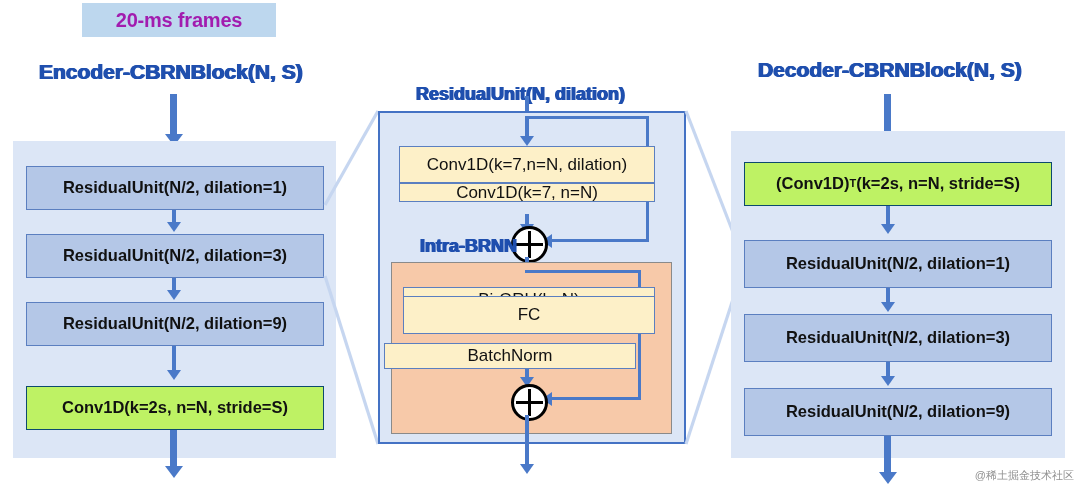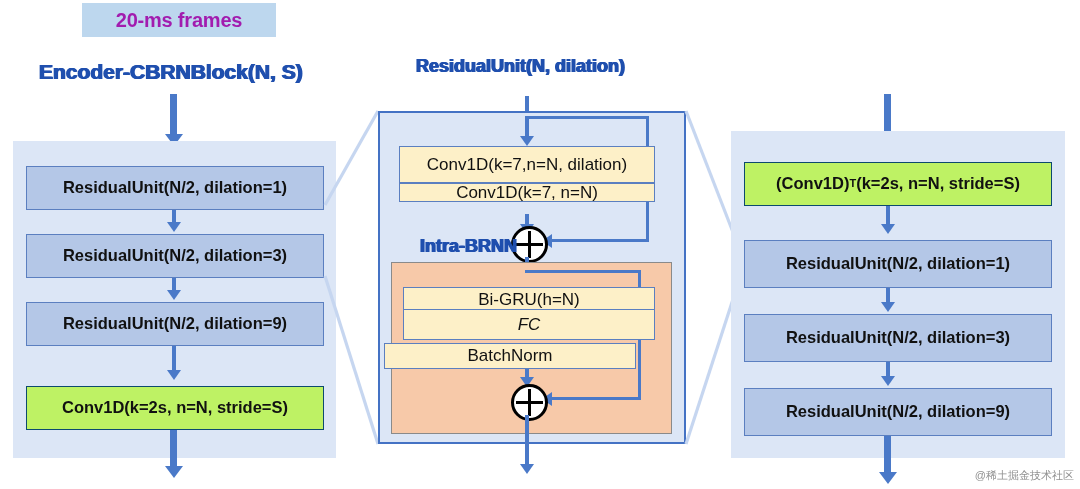--- a/index.html
+++ b/index.html
@@ -166,21 +166,21 @@
   <div class="abs box box-gray" style="left:26px; top:386px; width:298px; height:44px;">Conv1D(k=2s, n=N, stride=S)</div>
 
   <div class="abs vline-thick" style="left:170px; top:430px; height:38px;"></div>
   <div class="abs arrowhead" style="left:164.5px; top:466px;"></div>
 
   <svg class="conn" style="left:0px; top:0px; width:1080px; height:489px;">
     <path class="funnel" d="M 325,205 L 378,111"></path>
     <path class="funnel" d="M 325,276 L 378,444"></path>
   </svg>
 
-  <div class="abs sec-title mid" style="left:389px; top:56px;text-align:right;">ResidualUnit(N, dilation)</div>
+  <div class="abs sec-title mid" style="left:389px; top:84px;text-align:right;">ResidualUnit(N, dilation)</div>
 
   <div class="abs vline-thin" style="left:525px; top:96px; height:20px;"></div>
 
   <div class="abs panel-mid" style="left:378px; top:111px; width:308px; height:333px;"></div>
 
   <div class="abs skip" style="left:525px; top:116px; width:124px; height:3px;"></div>
   <div class="abs skip" style="left:646px; top:116px; width:3px; height:124px;"></div>
   <div class="abs skip" style="left:551px; top:239px; width:98px; height:3px;"></div>
   <div class="abs arrowhead left" style="left:542px; top:233.5px;"></div>
 
@@ -201,36 +201,37 @@
   <div class="abs arrowhead sm" style="left:520px; top:277px;"></div>
 
   <div class="abs panel-orange" style="left:391px; top:262px; width:281px; height:172px;"></div>
 
   <div class="abs skip" style="left:525px; top:270px; width:116px; height:3px;"></div>
   <div class="abs skip" style="left:638px; top:270px; width:3px; height:129px;"></div>
   <div class="abs skip" style="left:551px; top:397px; width:90px; height:3px;"></div>
   <div class="abs arrowhead left" style="left:542px; top:391.5px;"></div>
 
   <div class="abs box box-yellow" style="left:403px; top:287px; width:252px; height:26px;">Bi-GRU(h=N)</div>
-  <div class="abs box box-yellow" style="left:403px; top:309px; width:252px; height:31px;font-style:italic;">FC</div>
+  <div class="abs box box-yellow" style="left:403px; top:296px; width:252px; height:38px;">FC</div>
   <div class="abs box box-yellow" style="left:384px; top:343px; width:252px; height:26px;">BatchNorm</div>
 
   <div class="abs vline-thin" style="left:525px; top:369px; height:10px;"></div>
   <div class="abs arrowhead sm" style="left:520px; top:377px;"></div>
 
   <div class="oplus" style="left:511px; top:384px; width:31px; height:31px;"></div>
 
   <div class="abs vline-thin" style="left:525px; top:415px; height:51px;"></div>
   <div class="abs arrowhead sm" style="left:520px; top:464px;"></div>
 
   <svg class="conn" style="left:0px; top:0px; width:1080px; height:489px;">
     <path class="funnel" d="M 686,111 L 736,240"></path>
     <path class="funnel" d="M 686,444 L 736,290"></path>
   </svg>
 
+  <div class="abs sec-title big" style="left:731px; top:58px;">Decoder-CBRNBlock(N, S)</div>
 
   <div class="abs vline-thick" style="left:884px; top:94px; height:42px;"></div>
   <div class="abs arrowhead" style="left:878.5px; top:134px;"></div>
 
   <div class="abs panel-blue" style="left:731px; top:131px; width:334px; height:327px;"></div>
 
   <div class="abs box box-gray" style="left:744px; top:162px; width:308px; height:44px;">
     <span>(Conv1D)</span>
       <span class="sup">T</span>
       <span> (k=2s, n=N, stride=S)</span>

